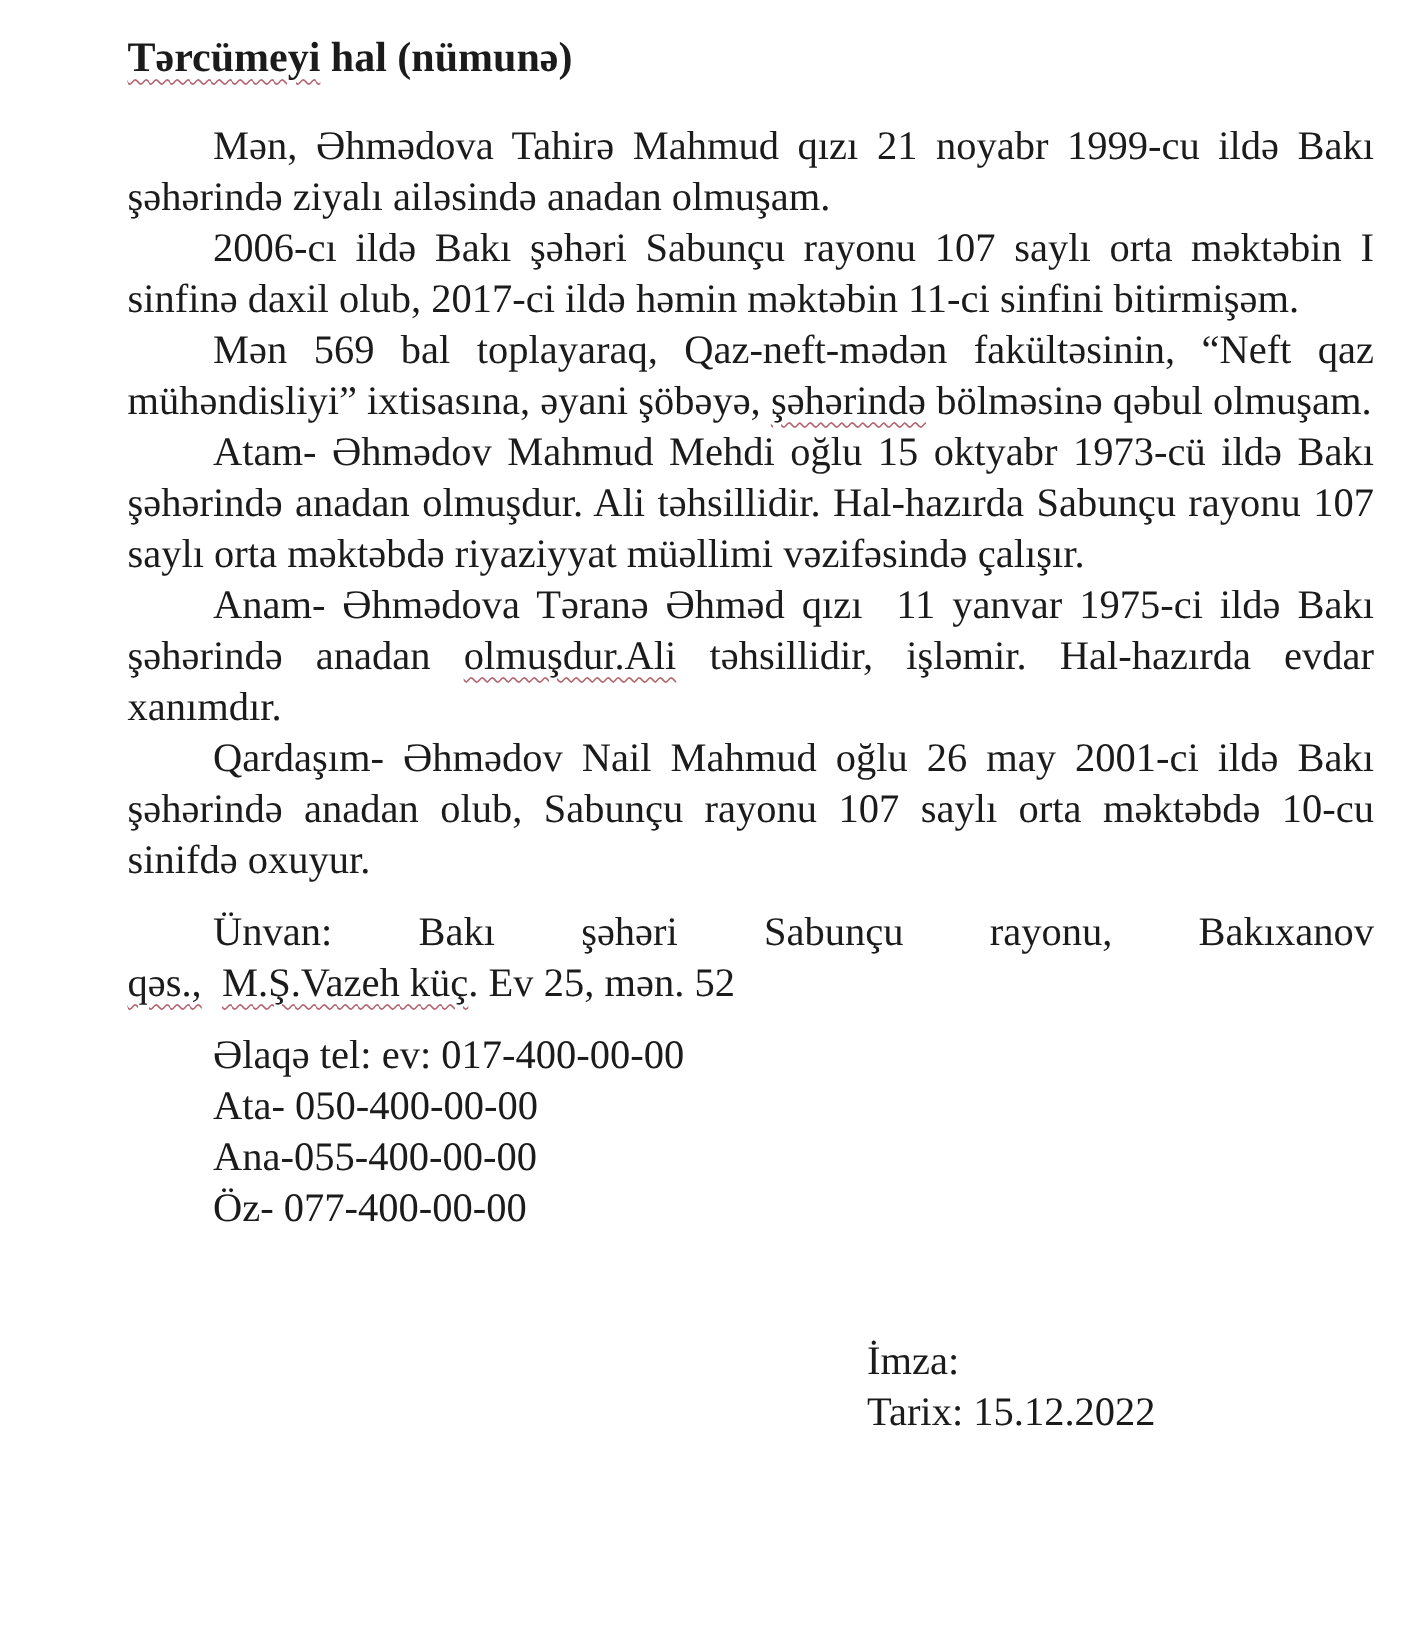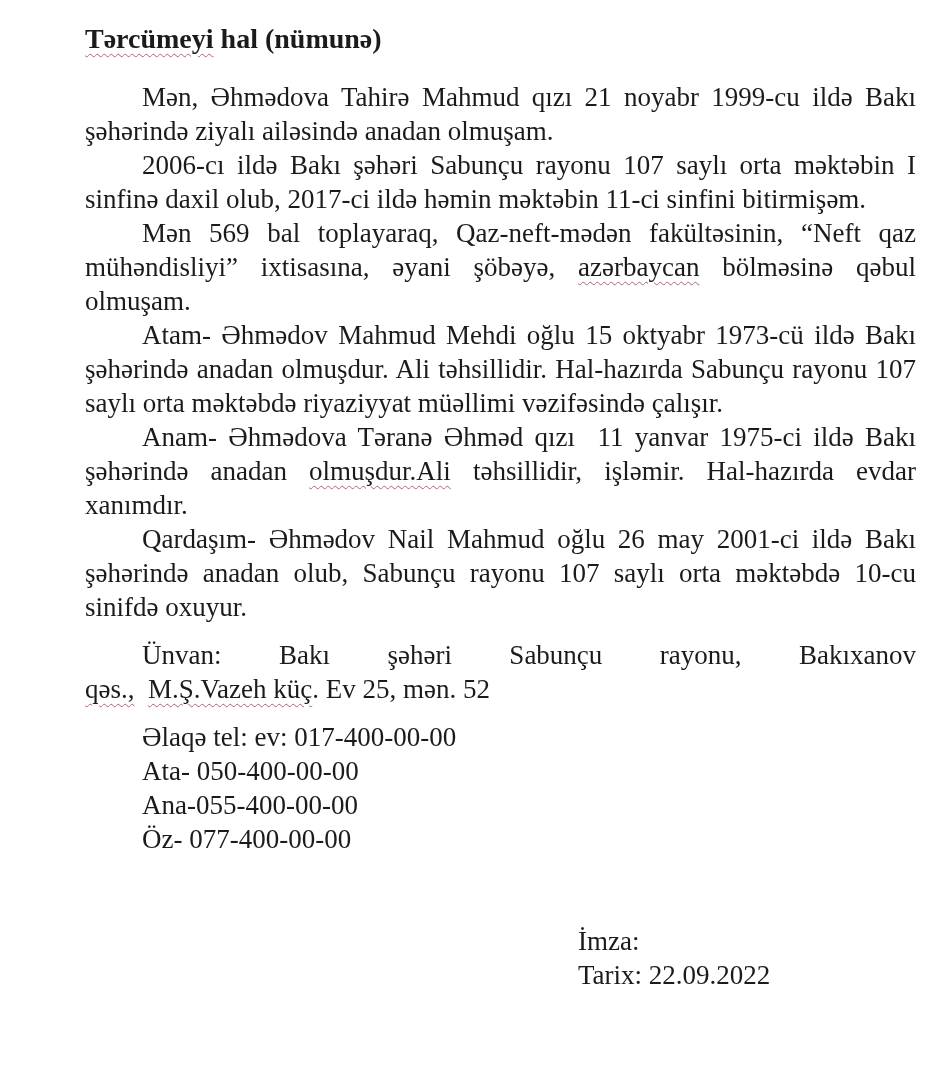--- a/index.html
+++ b/index.html
@@ -71,36 +71,36 @@
 </head>
 <body>
 
 <div class="page">
 
   <h1 class="doc-title" id="doc-title"><span class="sq">Tərcümeyi</span><span> hal (nümunə)</span></h1>
 
   <div class="body-text" id="paragraphs">
       <p><span>Mən, Əhmədova Tahirə Mahmud qızı 21 noyabr 1999-cu ildə Bakı şəhərində ziyalı ailəsində anadan olmuşam.</span></p>
       <p><span>2006-cı ildə Bakı şəhəri Sabunçu rayonu 107 saylı orta məktəbin I sinfinə daxil olub, 2017-ci ildə həmin məktəbin 11-ci sinfini bitirmişəm.</span></p>
-      <p><span>Mən 569 bal toplayaraq, Qaz-neft-mədən fakültəsinin, “Neft qaz mühəndisliyi” ixtisasına, əyani şöbəyə, </span><span class="sq">azərbaycan</span><span> bölməsinə qəbul olmuşam.</span></p>
+      <p><span>Mən 569 bal toplayaraq, Qaz-neft-mədən fakültəsinin, “Neft qaz mühəndisliyi” ixtisasına, əyani şöbəyə, </span><span class="sq">şəhərində</span><span> bölməsinə qəbul olmuşam.</span></p>
       <p><span>Atam- Əhmədov Mahmud Mehdi oğlu 15 oktyabr 1973-cü ildə Bakı şəhərində anadan olmuşdur. Ali təhsillidir. Hal-hazırda Sabunçu rayonu 107 saylı orta məktəbdə riyaziyyat müəllimi vəzifəsində çalışır.</span></p>
       <p><span>Anam- Əhmədova Təranə Əhməd qızı  11 yanvar 1975-ci ildə Bakı şəhərində anadan </span><span class="sq">olmuşdur.Ali</span><span> təhsillidir, işləmir. Hal-hazırda evdar xanımdır.</span></p>
       <p><span>Qardaşım- Əhmədov Nail Mahmud oğlu 26 may 2001-ci ildə Bakı şəhərində anadan olub, Sabunçu rayonu 107 saylı orta məktəbdə 10-cu sinifdə oxuyur.</span></p>
     </div>
 
   <div class="address-block">
     <div class="address-line-1">Ünvan: Bakı şəhəri Sabunçu rayonu, Bakıxanov</div>
     <div class="address-line-2" id="address-line-2"><span class="sq">qəs.,</span><span>  </span><span class="sq">M.Ş.Vazeh küç</span><span>. Ev 25, mən. 52</span></div>
   </div>
 
   <div class="contacts-block" id="contacts">
       <div class="contact-line">Əlaqə tel: ev: 017-400-00-00</div>
       <div class="contact-line">Ata- 050-400-00-00</div>
       <div class="contact-line">Ana-055-400-00-00</div>
       <div class="contact-line">Öz- 077-400-00-00</div>
     </div>
 
   <div class="signature-block">
     <div>İmza:</div>
-    <div>Tarix: 22.09.2022</div>
+    <div>Tarix: 15.12.2022</div>
   </div>
 
 </div>
 
 </body></html>

